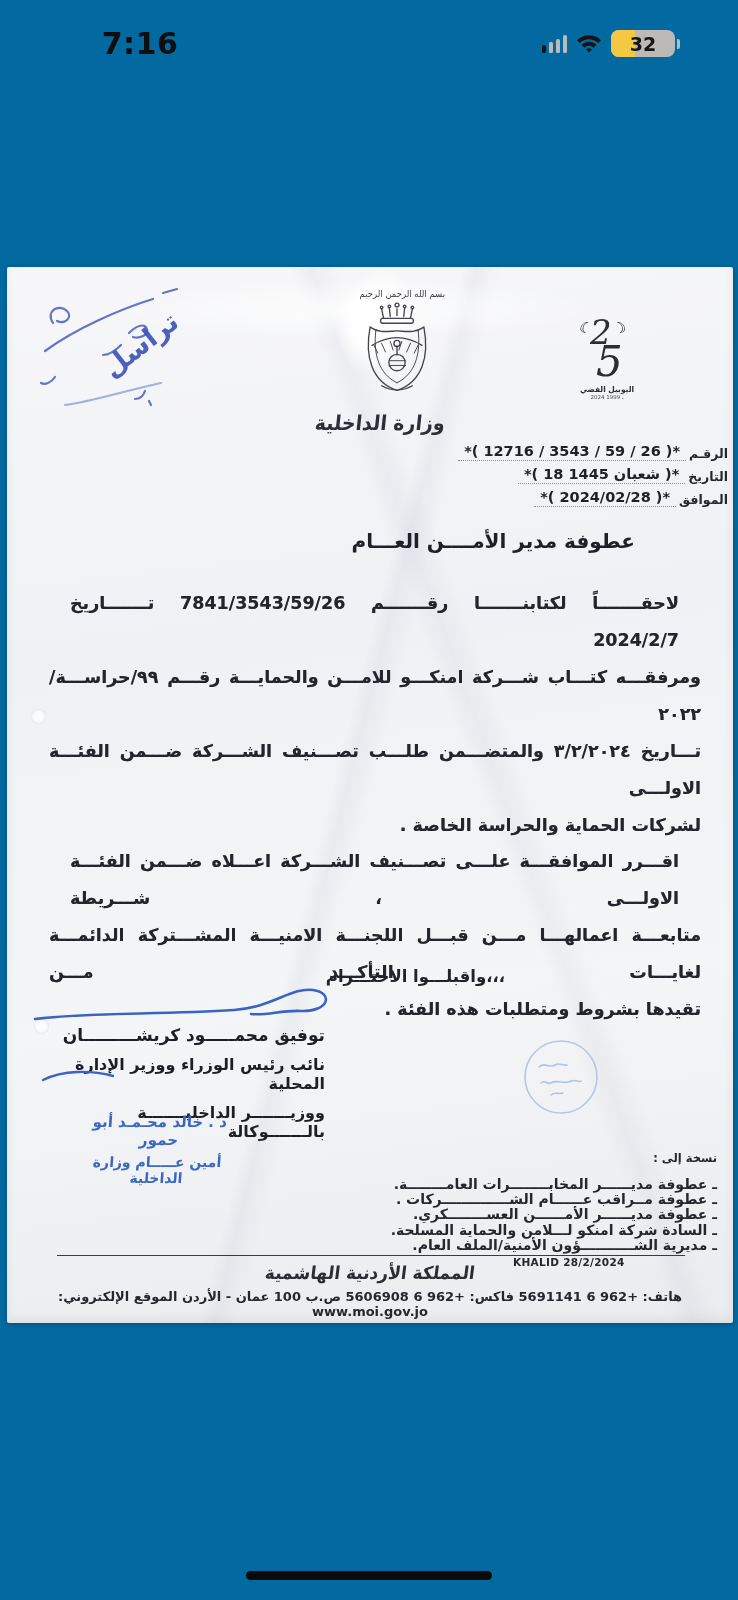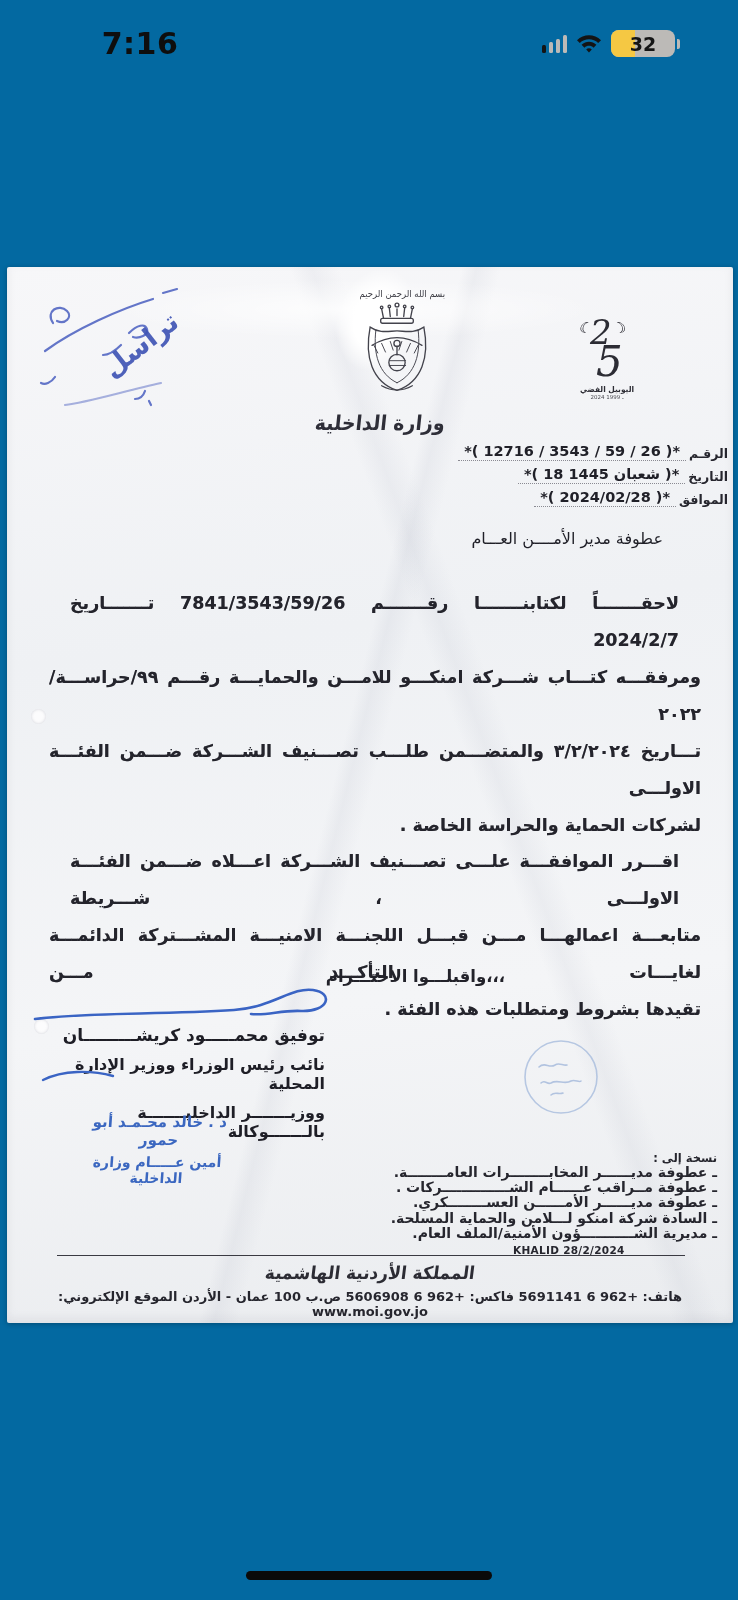--- a/index.html
+++ b/index.html
@@ -57,22 +57,22 @@
   .jub-years{font-size:5.5px;letter-spacing:1px;color:#4a4a52;}
 
   
   .refblock{position:absolute;right:5px;top:176px;direction:rtl;text-align:right;}
   .refrow{display:flex;direction:rtl;align-items:flex-end;justify-content:flex-start;margin-bottom:5px;}
   .ref-label{font-size:12.5px;font-weight:700;color:#26262e;margin-left:3px;white-space:nowrap;}
   .ref-value{direction:ltr;unicode-bidi:isolate;font-size:14.5px;font-weight:700;color:#202028;
              border-bottom:1.5px dotted #8a8a92;padding:0 6px 1px 6px;white-space:nowrap;}
 
   
-  .salutation{position:absolute;right:0;top:262px;width:726px;text-align:right;padding-right:70px;
-              box-sizing:border-box;font-size:16px;font-weight:400;color:#1f1f27;}
+  .salutation{position:absolute;right:0;top:262px;width:726px;text-align:right;padding-right:98px;
+              box-sizing:border-box;font-size:20px;font-weight:700;color:#1f1f27;}
   .bodytext{position:absolute;left:42px;width:652px;direction:rtl;font-weight:700;color:#24242c;
             font-size:17.5px;line-height:37px;text-shadow:0 0 .5px rgba(35,35,45,.45);}
   .jline{text-align:justify;text-align-last:justify;}
   .jfirst{padding-right:22px;margin-left:21px;}
   .jlast{text-align:right;text-align-last:right;}
   .closing{position:absolute;right:0;top:700px;width:726px;box-sizing:border-box;text-align:right;
            padding-right:228px;font-size:16.5px;font-weight:700;color:#22222a;}
 
   
   .sig-swoosh{position:absolute;left:22px;top:712px;}
@@ -81,21 +81,21 @@
   .sig-title{font-size:16px;font-weight:700;margin-top:10px;}
   .sig-dash{position:absolute;left:32px;top:795px;}
   .sec-block{position:absolute;left:62px;top:846px;width:178px;text-align:center;direction:rtl;
              color:#3b67c0;font-weight:700;transform:skewX(-4deg);}
   .sec-name{font-size:15px;}
   .sec-title{font-size:14px;margin-top:5px;}
   .round-stamp{position:absolute;left:514px;top:770px;opacity:.75;}
 
   
   .ccblock{position:absolute;right:16px;top:884px;direction:rtl;text-align:right;color:#26262e;}
-  .cc-label{font-size:11.5px;font-weight:700;margin-bottom:0;}
+  .cc-label{font-size:11.5px;font-weight:700;margin-bottom:12px;}
   .cc-item{font-size:14px;font-weight:700;line-height:15.2px;white-space:nowrap;}
   .cc-clerk{direction:ltr;text-align:center;font-size:10.5px;font-weight:700;margin-top:3px;
             letter-spacing:.3px;padding-left:30px;}
 
   
   .f-rule{position:absolute;left:50px;top:988px;width:628px;border-top:1.5px solid #3a3a42;}
   .f-kingdom{position:absolute;left:0;top:996px;width:726px;text-align:center;font-size:17px;
              font-weight:700;color:#2c2c34;transform:skewX(-7deg) scaleY(1.05);}
   .f-contact{position:absolute;left:0;top:1022px;width:726px;text-align:center;direction:rtl;
              font-size:13px;font-weight:700;color:#26262e;}

